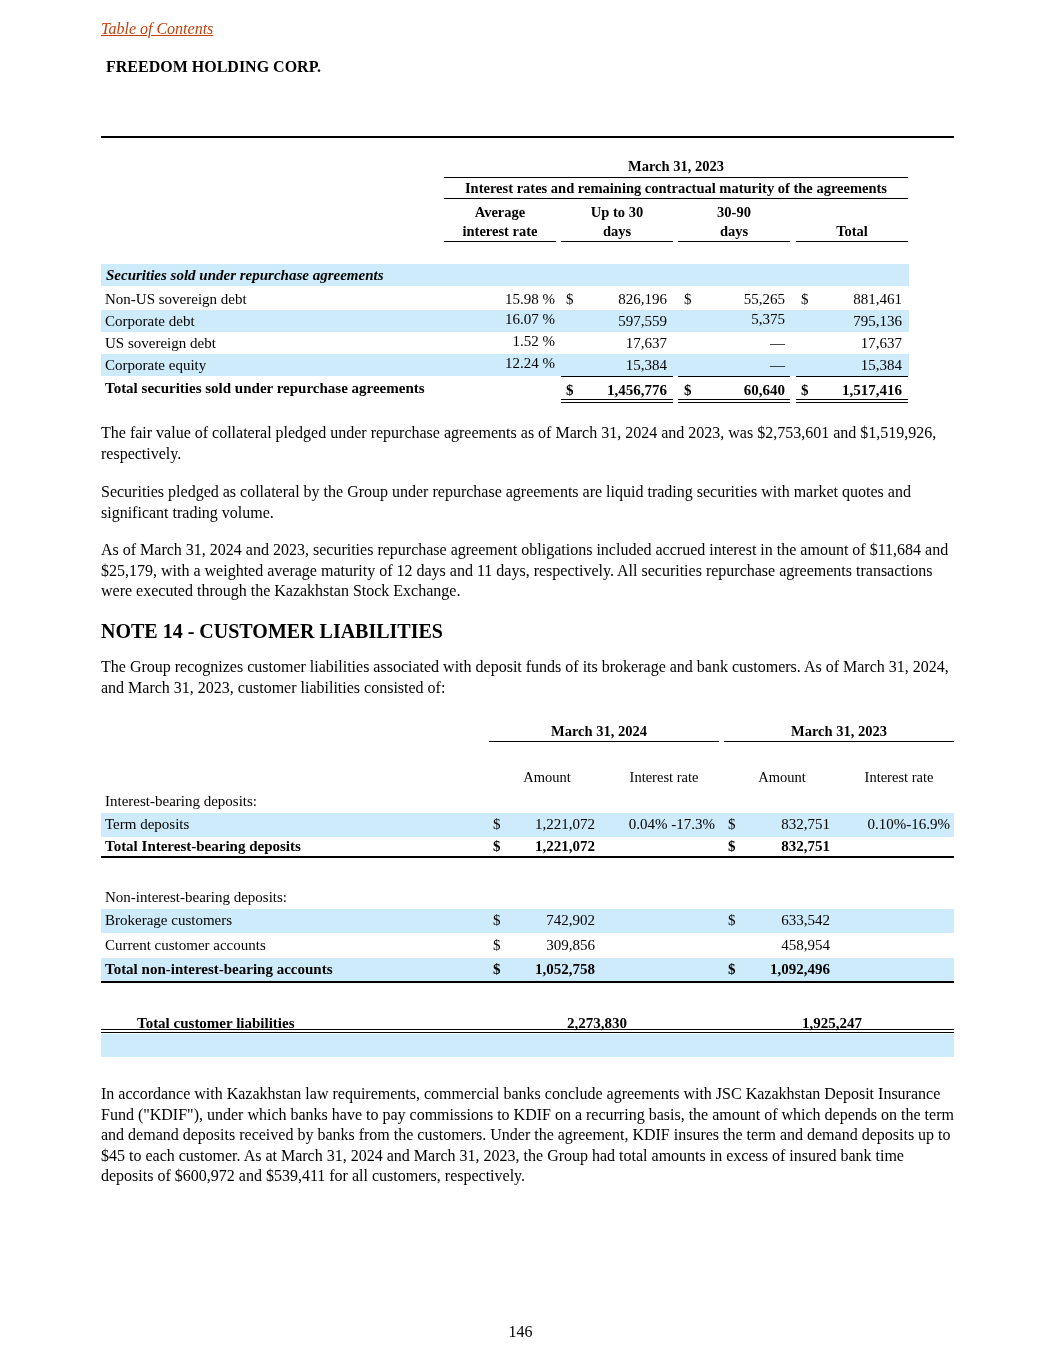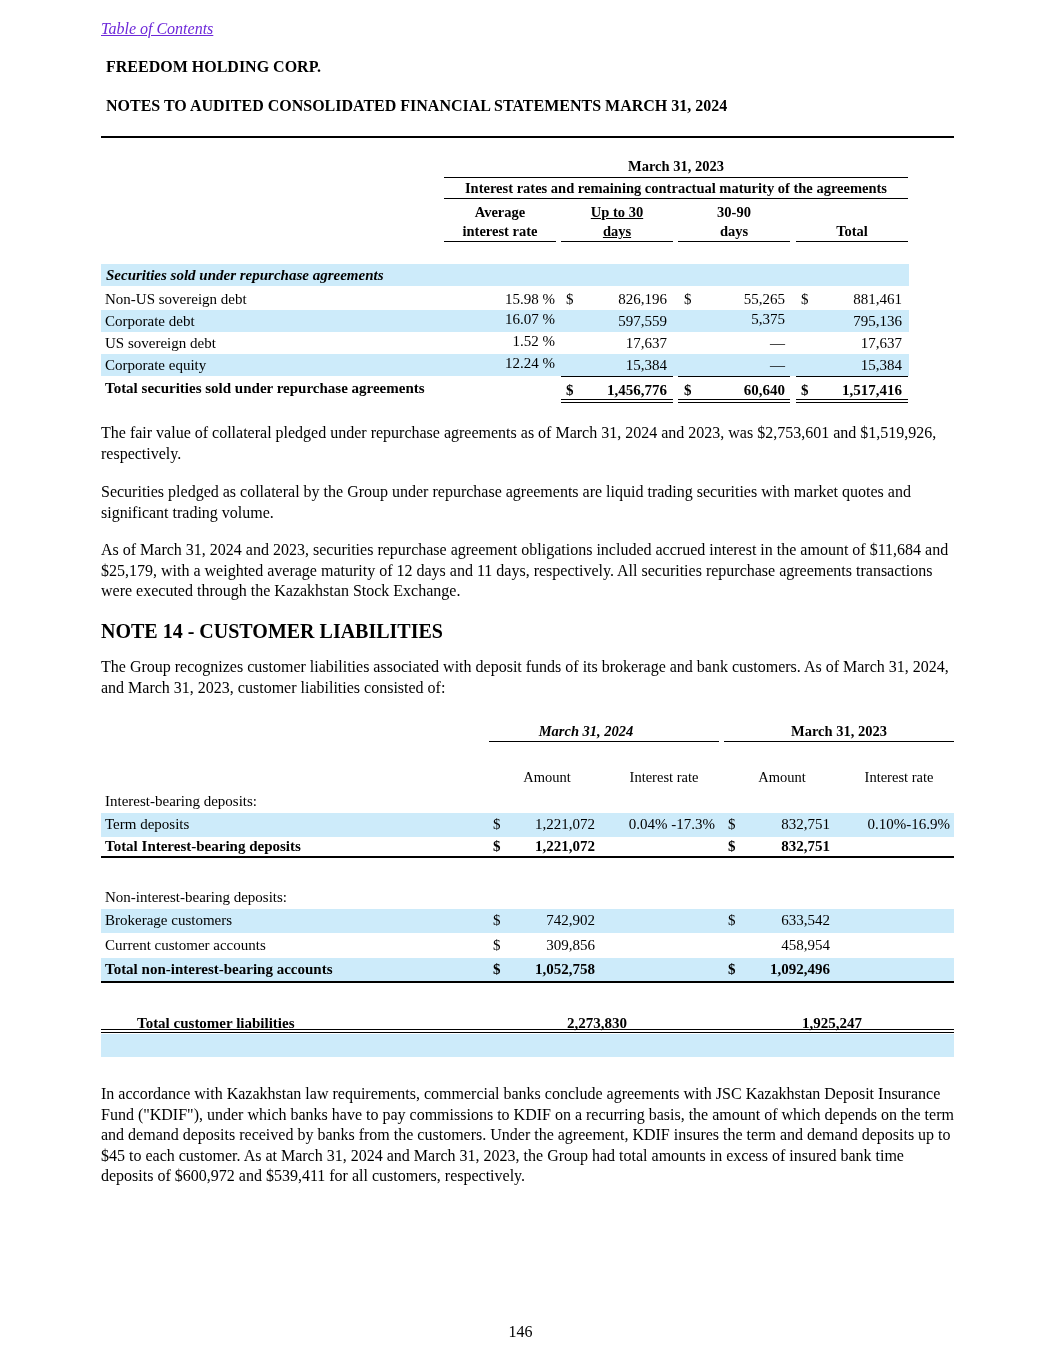--- a/index.html
+++ b/index.html
@@ -2,21 +2,21 @@
 <html><head>
 <meta charset="utf-8">
 <style>
   html, body { margin: 0; padding: 0; background: #ffffff; }
   body {
     width: 1055px; height: 1365px; position: relative; overflow: hidden;
     font-family: "Liberation Serif", "DejaVu Serif", serif;
     color: #000; font-size: 15.5px;
   }
   .abs { position: absolute; }
-  .toc-link { left: 101px; top: 20px; color: #6d28d9; font-style: italic; text-decoration: underline; font-size: 16px; cursor: pointer; }
+  .toc-link { left: 101px; top: 20px; color: #c2410c; font-style: italic; text-decoration: underline; font-size: 16px; cursor: pointer; }
   .company { left: 106px; top: 58px; font-weight: bold; font-size: 16px; }
   .notes-title { left: 106px; top: 96px; font-weight: bold; font-size: 16px; line-height: 20px; }
   .hdr-rule { left: 101px; top: 136px; width: 853px; height: 0; border-top: 2px solid #000; }
 
   
   .t1-date { left: 444px; top: 158px; width: 464px; text-align: center; font-weight: bold; font-size: 14.5px; }
   .t1-rule1 { left: 444px; top: 177px; width: 464px; border-top: 1.5px solid #000; }
   .t1-sub { left: 444px; top: 180px; width: 464px; text-align: center; font-weight: bold; font-size: 14.5px; }
   .t1-rule2 { left: 444px; top: 198px; width: 464px; border-top: 1.5px solid #000; }
   .colh { font-weight: bold; font-size: 14.5px; text-align: center; line-height: 19px; top: 203px; }
@@ -39,35 +39,34 @@
   .row2 { left: 101px; width: 853px; height: 24px; }
   .row2.blue { background: #cdebfa; }
   .page-num { left: 0; width: 1041px; top: 1323px; text-align: center; font-size: 16px; }
 </style>
 </head>
 <body>
 
 <div class="abs toc-link">Table of Contents</div>
 <div class="abs company">FREEDOM HOLDING CORP.</div>
 <div class="abs notes-title">
-  <div>NOTES TO AUDITED CONSOLIDATED FINANCIAL STATEMENTS MARCH 31, 2024</div>
 </div>
 <div class="abs hdr-rule"></div>
 
 <div>
   <div class="abs t1-date">March 31, 2023</div>
   <div class="abs t1-rule1"></div>
   <div class="abs t1-sub">Interest rates and remaining contractual maturity of the agreements</div>
   <div class="abs t1-rule2"></div>
 
   <div class="abs colh" style="left:444px;width:112px;">
     <div>Average</div>
     <div>interest rate</div>
   </div>
-  <div class="abs colh" style="left:561px;width:112px;text-decoration:underline;">
+  <div class="abs colh" style="left:561px;width:112px;">
     <div>Up to 30</div>
     <div>days</div>
   </div>
   <div class="abs colh" style="left:678px;width:112px;">
     <div>30-90</div>
     <div>days</div>
   </div>
   <div class="abs colh" style="left:796px;width:112px;top:222px;">Total</div>
   <div class="abs colh-rule" style="left:444px;width:112px;"></div>
   <div class="abs colh-rule" style="left:561px;width:112px;"></div>
@@ -127,21 +126,21 @@
   <div class="abs" style="left:796px;top:399px;width:112px;height:2px;border-top:1.5px solid #000;border-bottom:1.5px solid #000;"></div>
 </div>
 
 <div class="abs para" style="top:423px;">The fair value of collateral pledged under repurchase agreements as of March 31, 2024 and 2023, was $2,753,601 and $1,519,926, respectively.</div>
 <div class="abs para" style="top:482px;">Securities pledged as collateral by the Group under repurchase agreements are liquid trading securities with market quotes and significant trading volume.</div>
 <div class="abs para" style="top:540px;">As of March 31, 2024 and 2023, securities repurchase agreement obligations included accrued interest in the amount of $11,684 and $25,179, with a weighted average maturity of 12 days and 11 days, respectively. All securities repurchase agreements transactions were executed through the Kazakhstan Stock Exchange.</div>
 <div class="abs note14">NOTE 14 - CUSTOMER LIABILITIES</div>
 <div class="abs para" style="top:657px;">The Group recognizes customer liabilities associated with deposit funds of its brokerage and bank customers. As of March 31, 2024, and March 31, 2023, customer liabilities consisted of:</div>
 
 <div>
-  <div class="abs t2-date" style="left:471px;width:230px;font-style:italic;">March 31, 2024</div>
+  <div class="abs t2-date" style="left:484px;width:230px;">March 31, 2024</div>
   <div class="abs t2-date" style="left:724px;width:230px;">March 31, 2023</div>
   <div class="abs t2-rule" style="left:489px;width:230px;"></div>
   <div class="abs t2-rule" style="left:724px;width:230px;"></div>
   <div class="abs t2-colh" style="left:507px;width:80px;">Amount</div>
   <div class="abs t2-colh" style="left:618px;width:92px;">Interest rate</div>
   <div class="abs t2-colh" style="left:742px;width:80px;">Amount</div>
   <div class="abs t2-colh" style="left:853px;width:92px;">Interest rate</div>
 
   <div class="abs" style="left:105px;top:793px;font-size:15px;">Interest-bearing deposits:</div>
 

